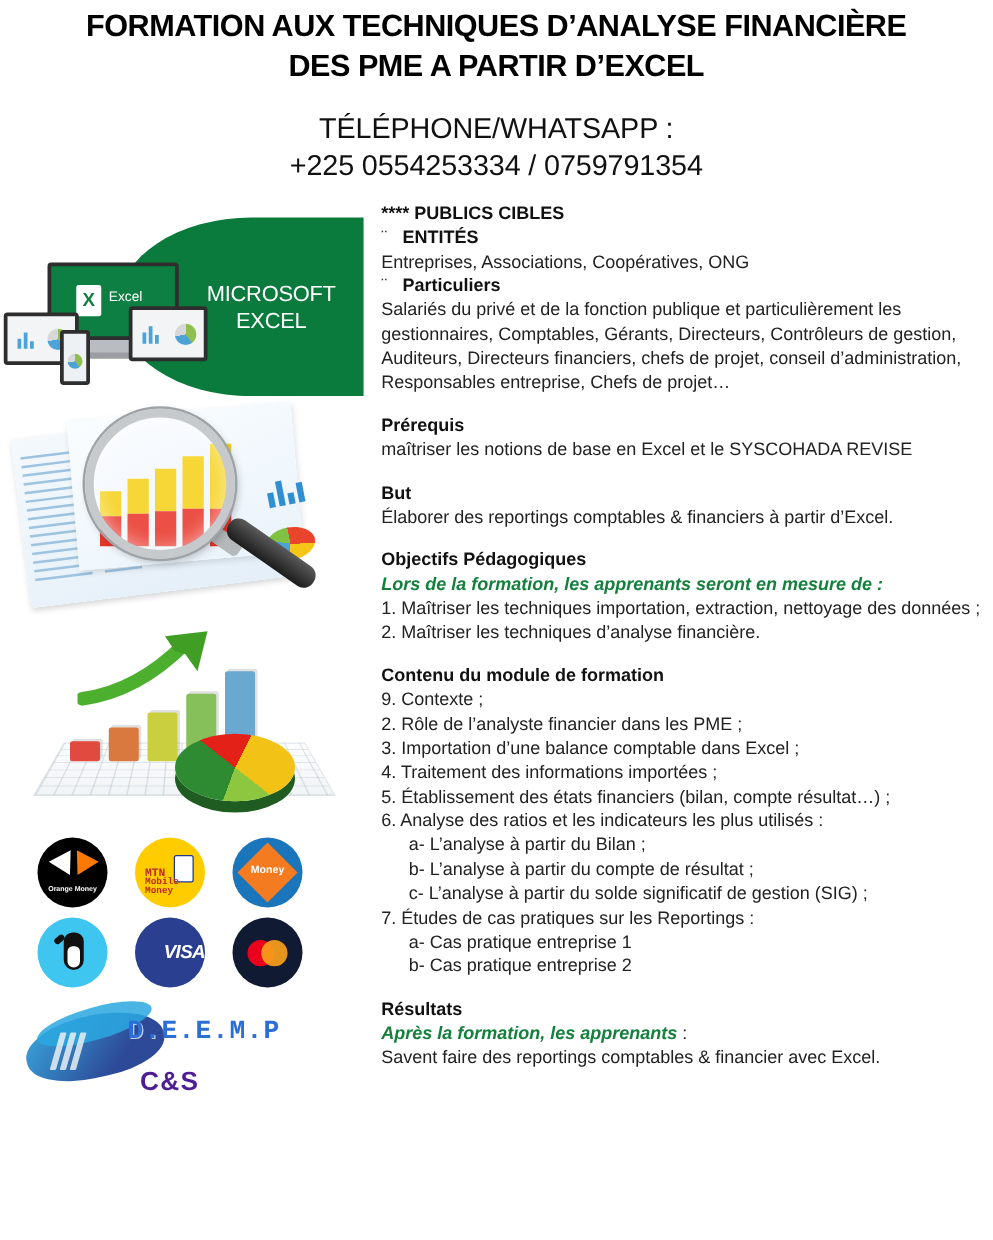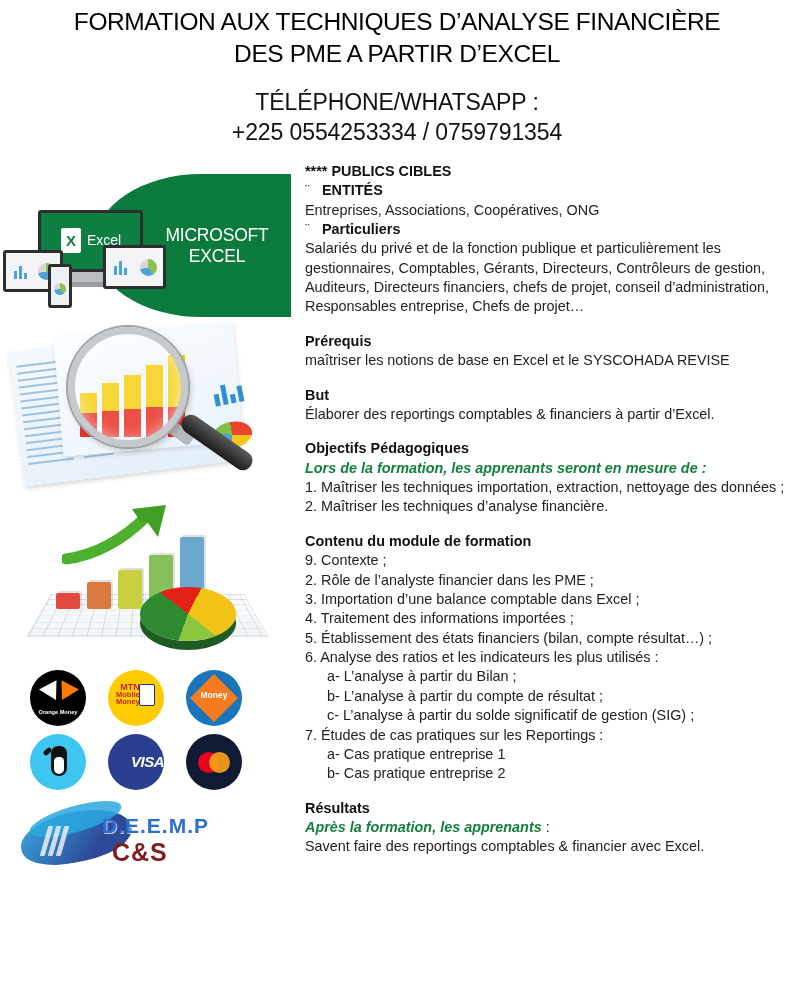--- a/index.html
+++ b/index.html
@@ -9,21 +9,21 @@
     font-family:"Liberation Sans", sans-serif;
     color:#1a1a1a;
     position:relative;
     overflow:hidden;
   }
 
   
   .header { padding:6px 14px 0 14px; text-align:center; }
   .title-line {
     font-size:24.5px;
-    font-weight:normal;
+    font-weight:bold;
     letter-spacing:-0.4px;
     line-height:1.30;
     color:#000;
   }
   .phone-block { margin-top:17px; text-align:center; }
   .phone-line {
     font-size:23px;
     font-weight:400;
     line-height:1.33;
     color:#111;
@@ -82,21 +82,21 @@
     position:absolute; left:57px; top:120px; width:66px; height:5px;
     background:#9a9ea3; border-radius:2px;
   }
   .xlogo {
     position:absolute; left:20px; top:15px; width:20px; height:25px;
     background:#fff; color:#0e7f42; font-size:15px; font-weight:bold;
     text-align:center; line-height:25px; border-radius:2px;
   }
   .xlabel {
     position:absolute; left:46px; top:19px; color:#fff;
-    font-size:14px; font-weight:400;
+    font-size:11px; font-weight:400;
   }
   .tablet {
     position:absolute; left:3px; top:88px; width:60px; height:42px;
     background:#f2f4f6; border:3px solid #2e2e2e; border-radius:3px;
   }
   .tablet2 {
     position:absolute; left:103px; top:83px; width:63px; height:44px;
     background:#f2f4f6; border:3px solid #2e2e2e; border-radius:3px;
   }
   .phone-dev {
@@ -188,21 +188,21 @@
     position:relative; overflow:hidden;
   }
   .om { background:#000; }
   .om .om-a { position:absolute; top:9px; left:12px; width:0;height:0;
     border-left:10px solid transparent;border-right:10px solid transparent;border-bottom:17px solid #fff; transform:rotate(32deg);}
   .om .om-b { position:absolute; top:9px; left:26px; width:0;height:0;
     border-left:10px solid transparent;border-right:10px solid transparent;border-bottom:17px solid #ff7900; transform:rotate(-32deg);}
   .om .om-t { position:absolute; bottom:11px; left:0; right:0; text-align:center; color:#fff; font-size:5.6px; font-weight:bold;}
   .mtn { background:#ffcc00; }
   .mtn .m-card { position:absolute; right:9px; top:14px; width:16px; height:22px; background:#fff; border:1.2px solid #1a3a8f; border-radius:2px;}
-  .mtn .m-t { position:absolute; left:8px; top:14px; color:#c1272d; font-size:7.5px; font-weight:bold; line-height:7px; text-align:right;}
+  .mtn .m-t { position:absolute; left:8px; top:26px; color:#c1272d; font-size:7.5px; font-weight:bold; line-height:7px; text-align:left;font-family:Liberation Mono, monospace;}
   .mtn .m-t b { display:block; font-size:9px; color:#c1272d;}
   .moov { background:#1b75bb; }
   .moov .d { position:absolute; left:11px; top:11px; width:34px; height:34px; background:#f47b20; transform:rotate(45deg);}
   .moov .mt { position:absolute; left:0;right:0; top:20px; text-align:center; color:#fff; font-size:8.5px; font-weight:bold; z-index:2;}
   .wave { background:#3ec6f0; }
   .wave .pg { position:absolute; left:21px; top:12px; width:16px; height:30px; background:#111; border-radius:8px 8px 9px 9px;}
   .wave .pg:after{content:"";position:absolute;left:3px;top:11px;width:10px;height:17px;background:#fff;border-radius:5px 5px 6px 6px;}
   .wave .wg { position:absolute; left:13px; top:15px; width:9px; height:5px; background:#111; border-radius:3px; transform:rotate(-40deg);}
   .visa { background:#2a3f8f;justify-content:flex-end; }
   .visa .vt { color:#fff; font-size:15px; font-weight:bold; font-style:italic; letter-spacing:-0.5px; }
@@ -223,24 +223,25 @@
     position:absolute; left:28px; top:8px; width:95px; height:26px;
     border-radius:50%;
     background:#2aa8e0; opacity:.85; transform:rotate(-16deg);
   }
   .logo-bars { position:absolute; left:44px; top:28px; display:flex; gap:3px; transform:skewX(-16deg);}
   .logo-bars i { display:block; width:5px; height:30px; background:#e9eef5; border-radius:1px; opacity:.85;}
   .logo-t1 {
     position:absolute; left:102px; top:16px;
     color:#2b6fd4; font-size:21px; font-weight:bold; letter-spacing:1px;
     text-shadow:1px 1px 0 rgba(255,255,255,.7);
+    font-family:Liberation Mono, monospace;
   }
   .logo-t2 {
-    position:absolute; left:112px; top:40px;
-    color:#7f1d1d; font-size:25px; font-weight:bold; letter-spacing:1px;
+    position:absolute; left:112px; top:56px;
+    color:#4c1d95; font-size:21px; font-weight:bold; letter-spacing:1px;
   }
 </style>
 </head>
 <body>
 
 <div class="header">
   <div class="title-line">FORMATION AUX TECHNIQUES D’ANALYSE FINANCIÈRE</div>
   <div class="title-line">DES PME A  PARTIR D’EXCEL</div>
   <div class="phone-block">
     <div class="phone-line">TÉLÉPHONE/WHATSAPP :</div>

